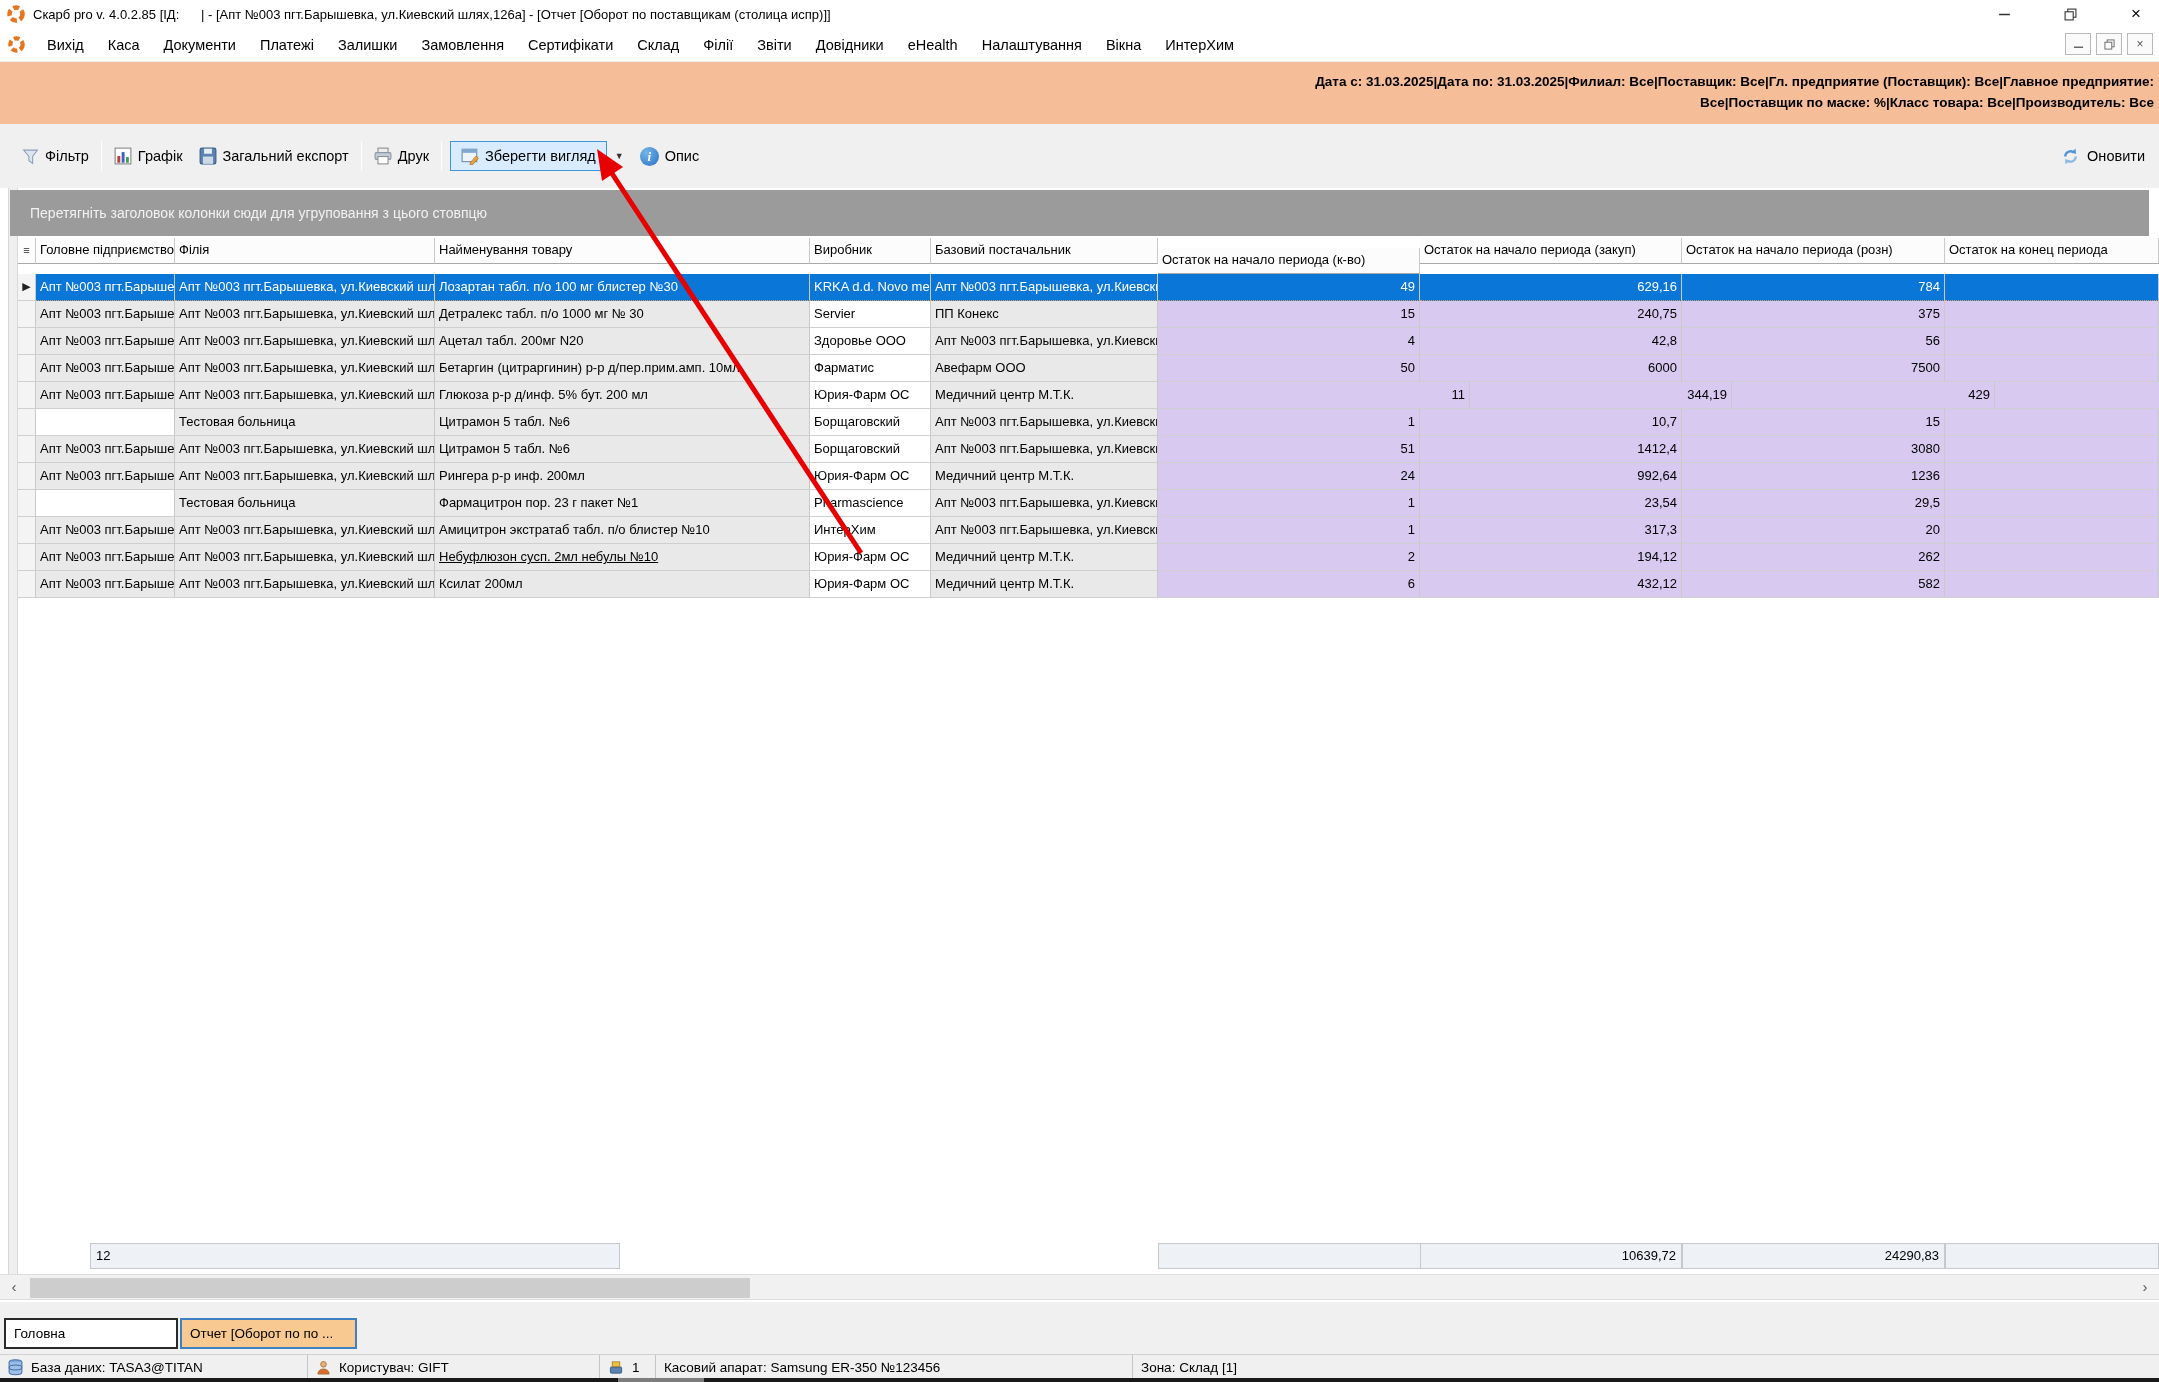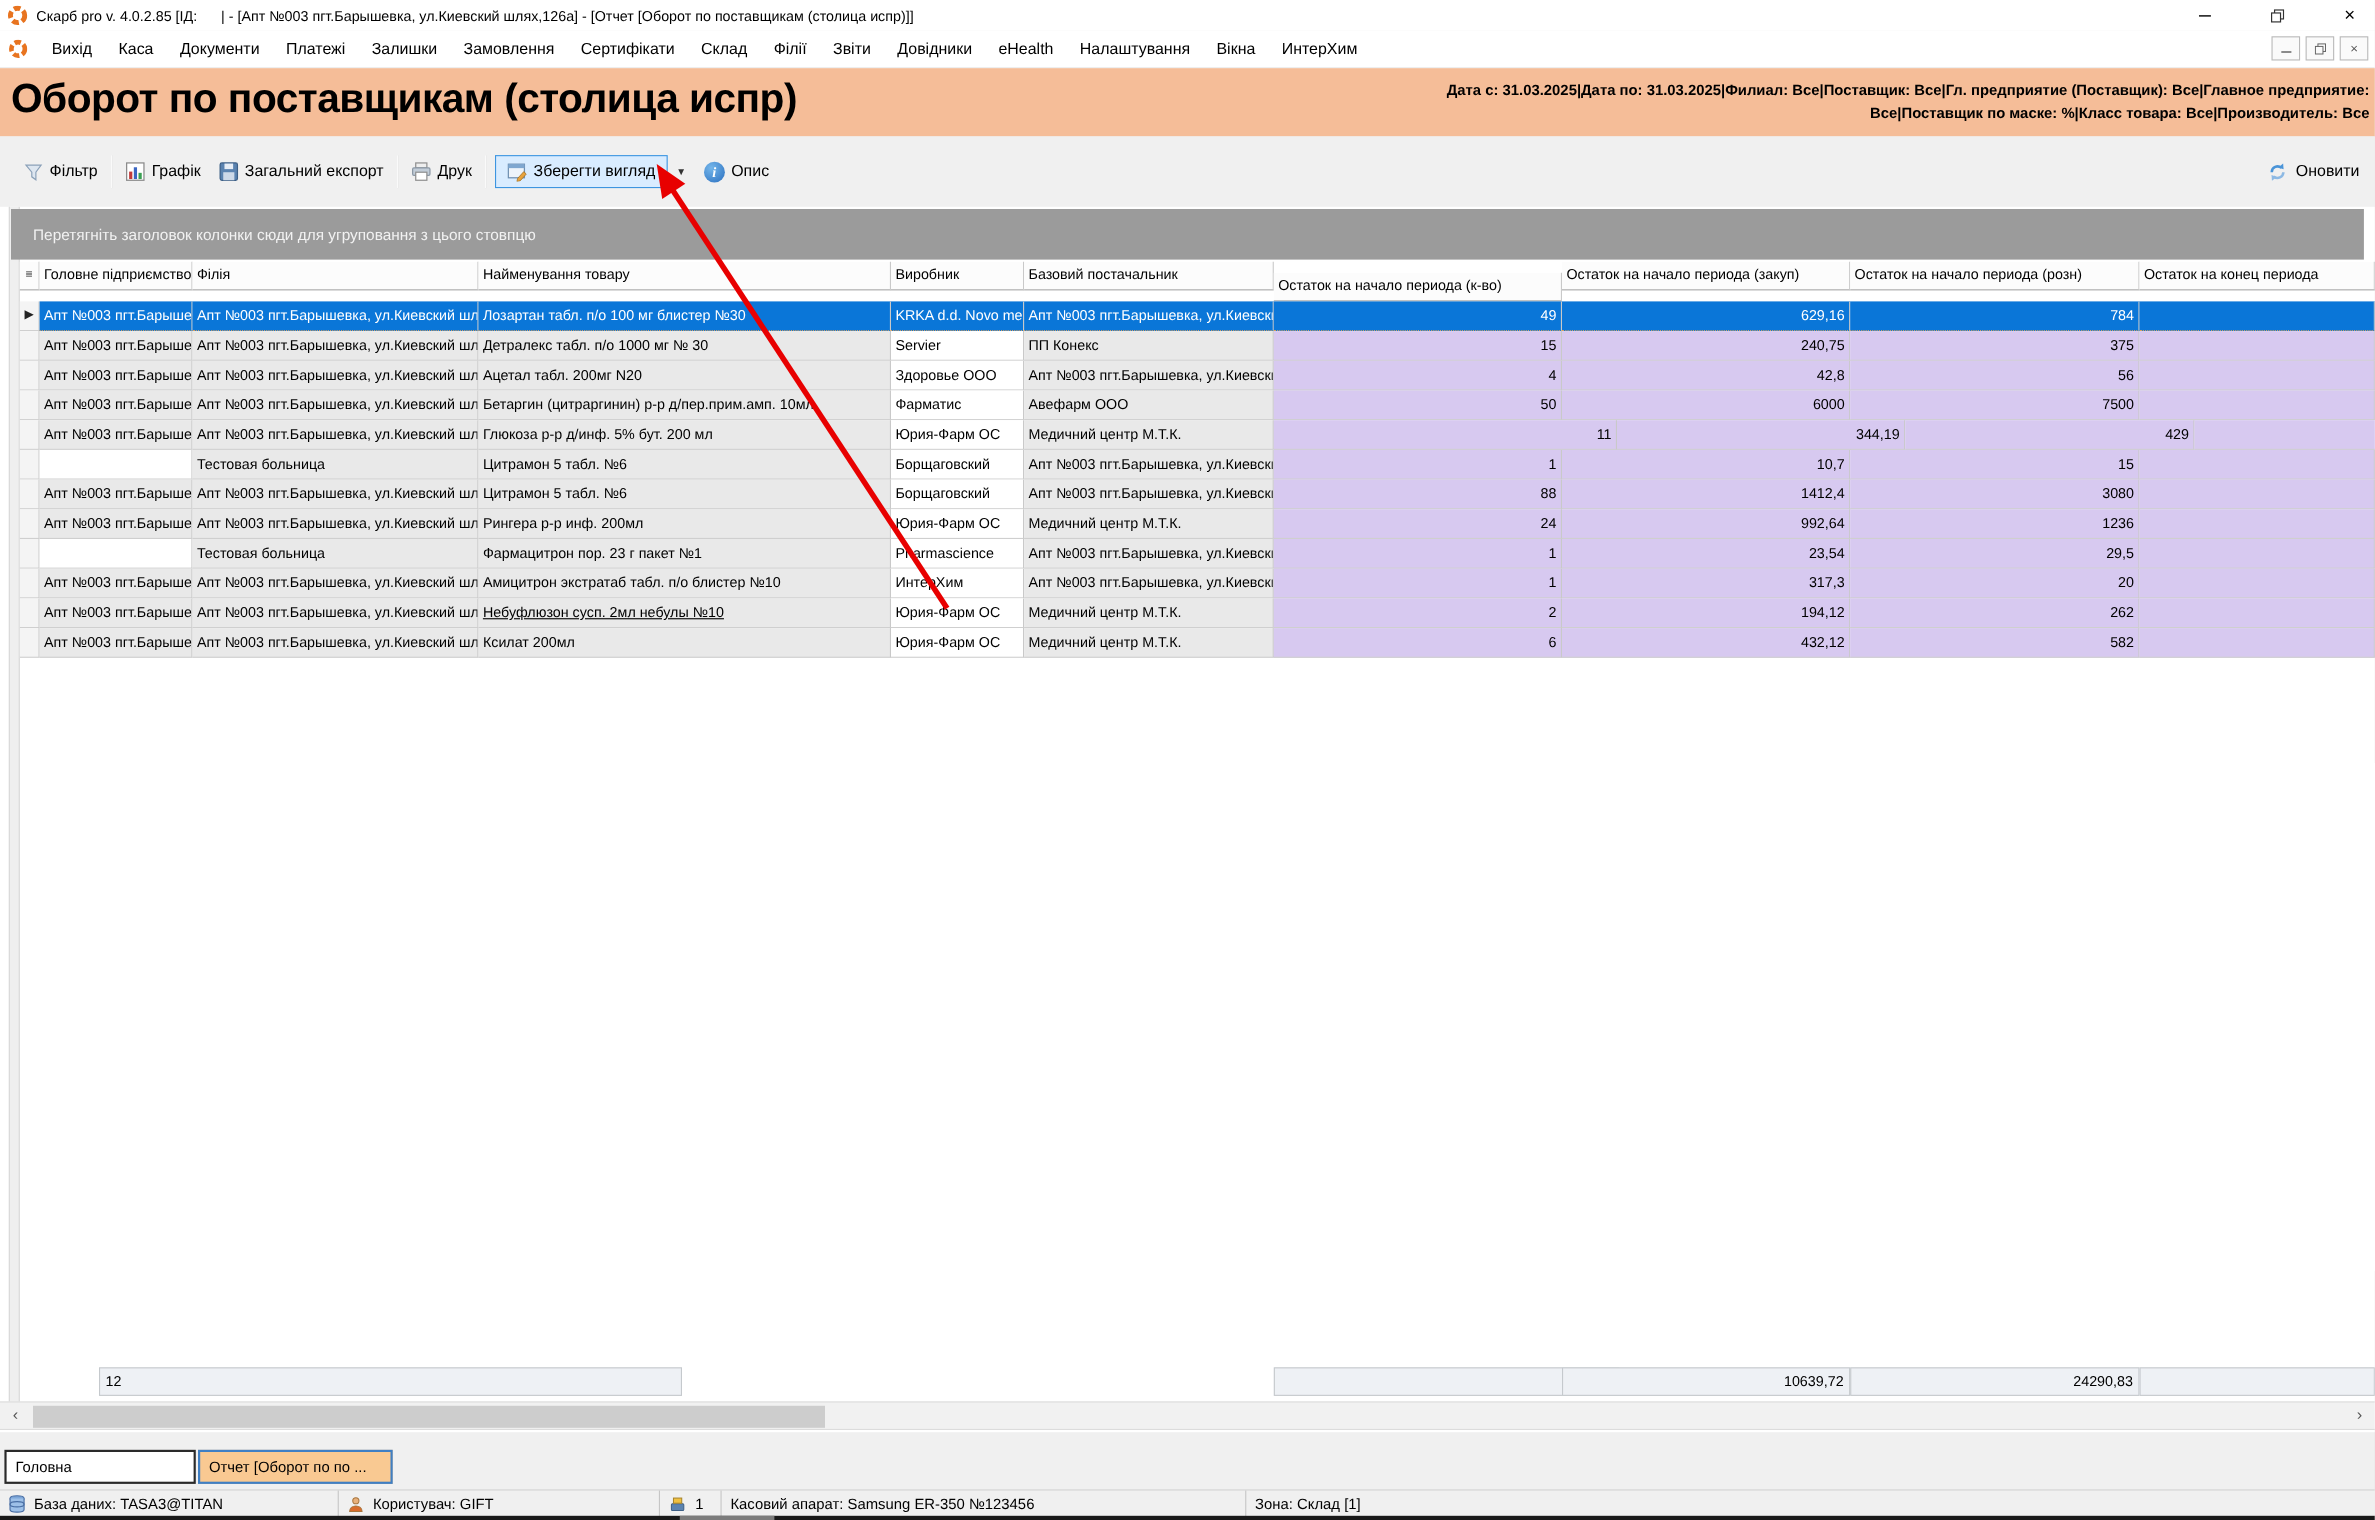--- a/index.html
+++ b/index.html
@@ -138,21 +138,20 @@
     <div class="cbtn">
       <svg class="icon" width="11" height="11" viewBox="0 0 12 12">
           <rect x="3.5" y="1" width="7.5" height="7.5" fill="none" stroke="#666"></rect>
           <rect x="1" y="3.5" width="7.5" height="7.5" fill="#fafafa" stroke="#666"></rect>
         </svg>
     </div>
     <div class="cbtn">×</div>
   </div>
 
   <div class="rheader">
-    <div class="rtitle">Оборот по поставщикам (столица испр)</div>
     <div class="rfilters">
       <div>Дата с: 31.03.2025|Дата по: 31.03.2025|Филиал: Все|Поставщик: Все|Гл. предприятие (Поставщик): Все|Главное предприятие:</div>
       <div>Все|Поставщик по маске: %|Класс товара: Все|Производитель: Все</div>
     </div>
   </div>
 
   <div class="toolbar">
     <div style="width:14px"></div>
     <div class="tbtn">
       <svg class="icon" width="17" height="17" viewBox="0 0 16 16">
@@ -300,21 +299,21 @@
           <div class="tcell lav num" style="width: 263px;">15</div>
           <div class="tcell lav num" style="width: 214px;"></div>
         </div>
         <div class="trow drow">
           <div class="tcell ind" style="width: 18px;"></div>
           <div class="tcell gray" style="width: 139px;">Апт №003 пгт.Барышевка</div>
           <div class="tcell gray" style="width: 260px;">Апт №003 пгт.Барышевка, ул.Киевский шлях,126а</div>
           <div class="tcell gray" style="width: 375px;">Цитрамон 5 табл. №6</div>
           <div class="tcell white" style="width: 121px;">Борщаговский</div>
           <div class="tcell gray" style="width: 227px;">Апт №003 пгт.Барышевка, ул.Киевский</div>
-          <div class="tcell lav num" style="width: 262px;">88</div>
+          <div class="tcell lav num" style="width: 262px;">51</div>
           <div class="tcell lav num" style="width: 262px;">1412,4</div>
           <div class="tcell lav num" style="width: 263px;">3080</div>
           <div class="tcell lav num" style="width: 214px;"></div>
         </div>
         <div class="trow drow">
           <div class="tcell ind" style="width: 18px;"></div>
           <div class="tcell gray" style="width: 139px;">Апт №003 пгт.Барышевка</div>
           <div class="tcell gray" style="width: 260px;">Апт №003 пгт.Барышевка, ул.Киевский шлях,126а</div>
           <div class="tcell gray" style="width: 375px;">Рингера р-р инф. 200мл</div>
           <div class="tcell white" style="width: 121px;">Юрия-Фарм ОС</div>

